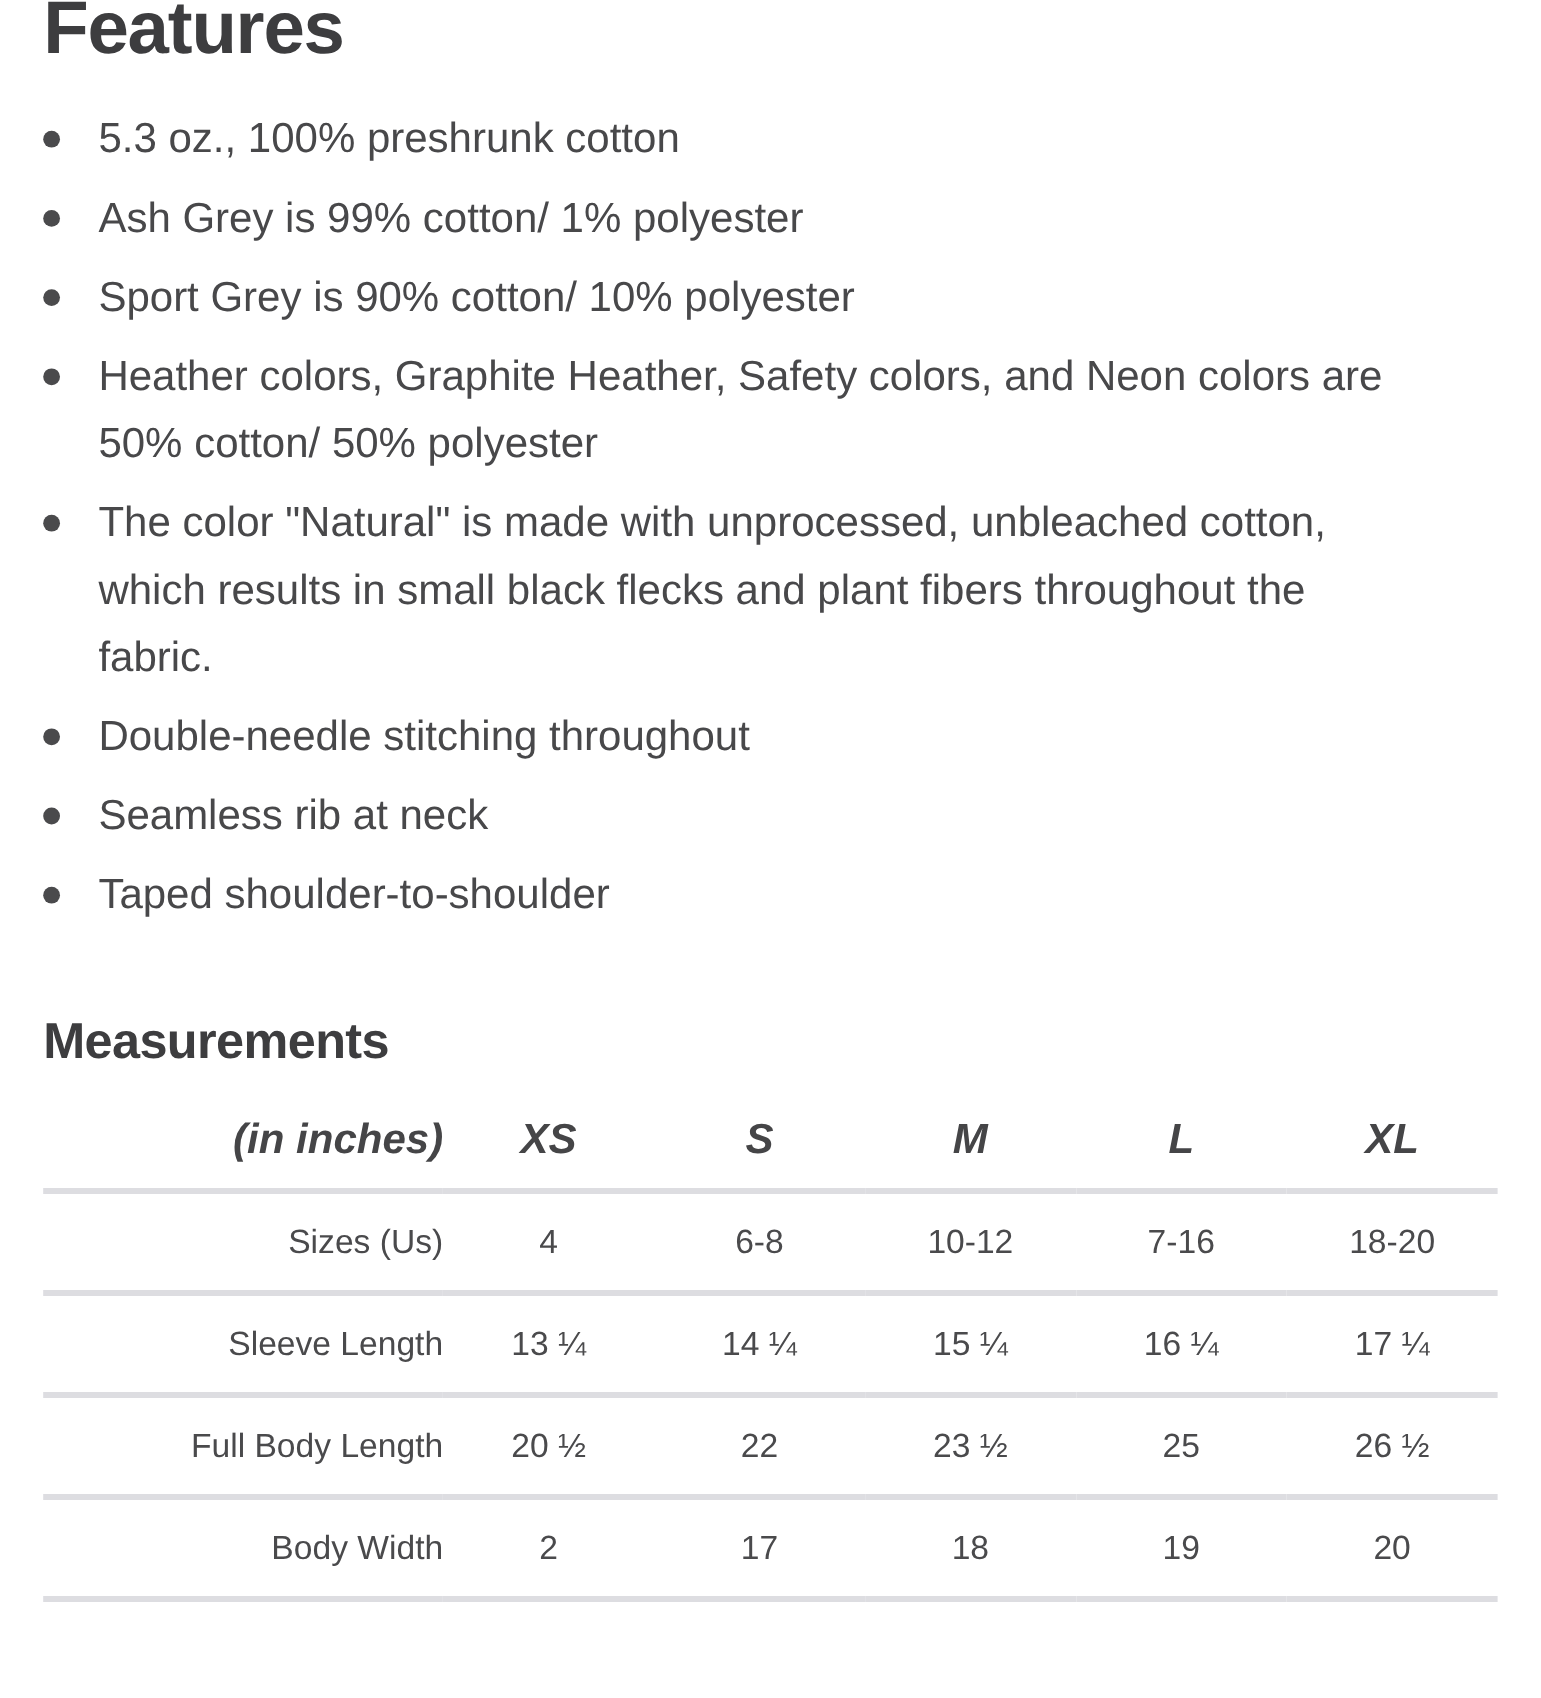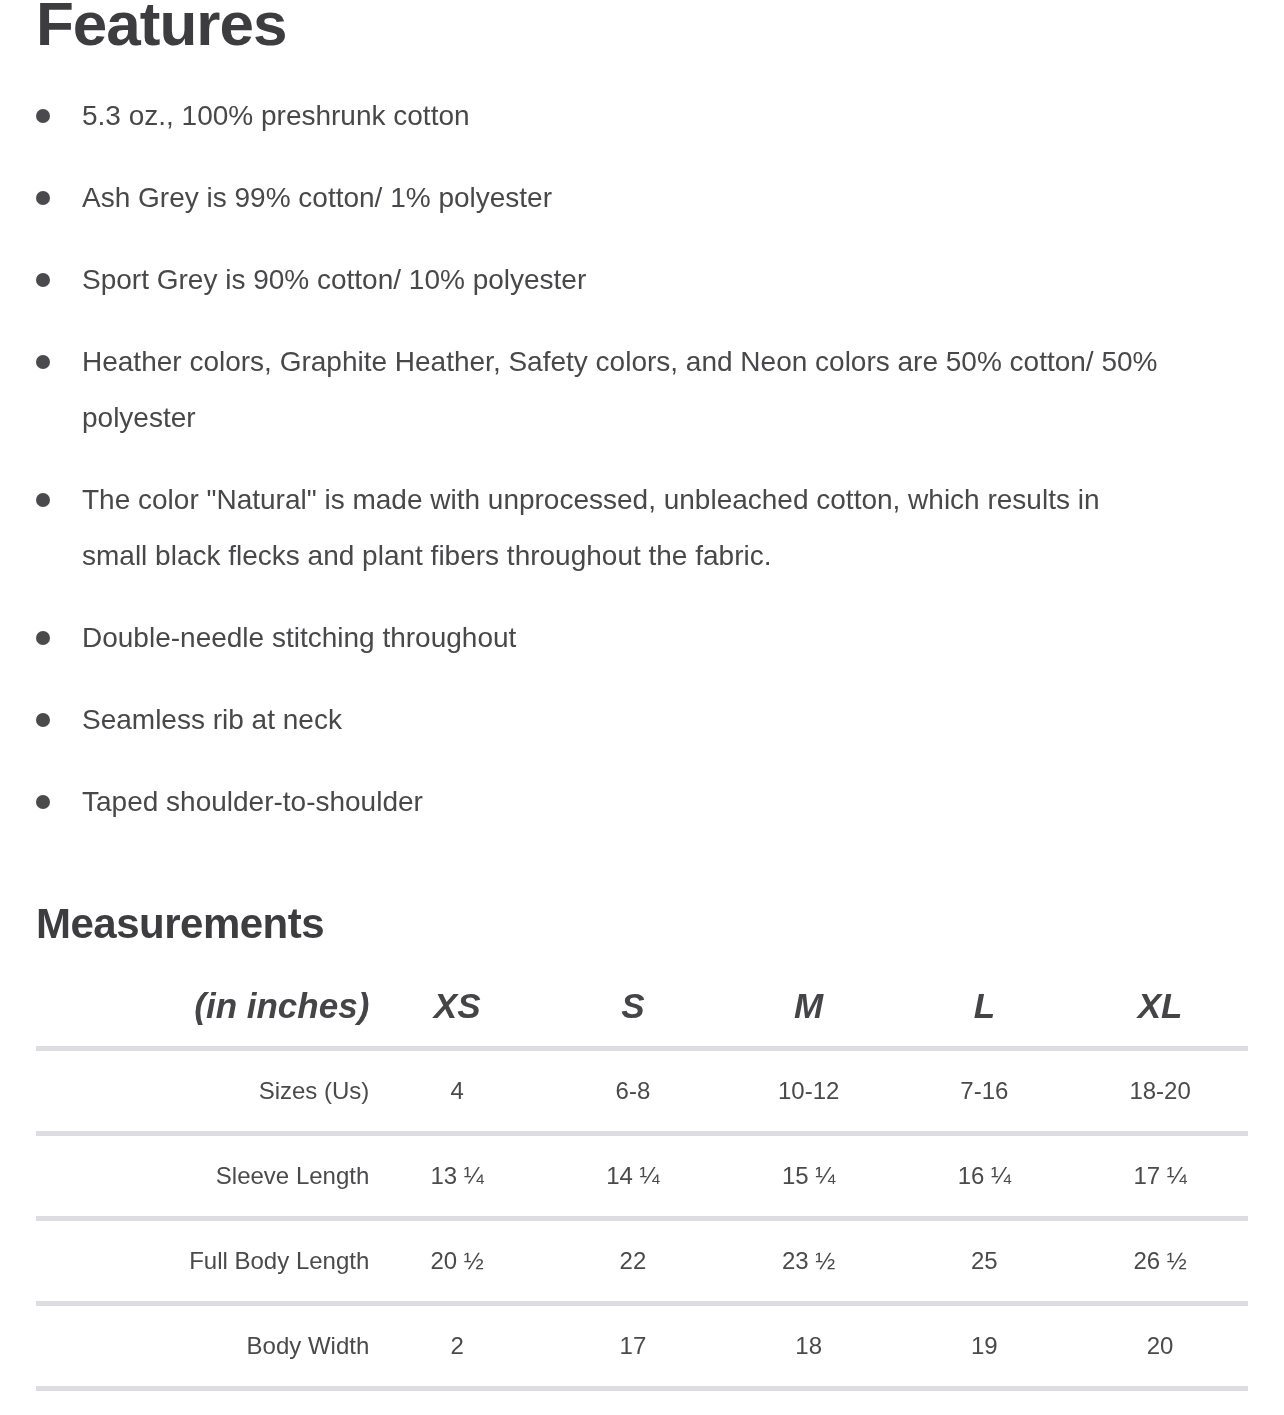--- a/index.html
+++ b/index.html
@@ -24,30 +24,30 @@
     line-height: 64px;
     font-weight: bold;
     color: #3d3d3f;
     margin: -8px 0 0 0;
     letter-spacing: -1px;
   }
   ul.features-list {
     list-style: none;
     margin: 32px 0 0 0;
     padding: 0;
-    font-size: 28px;
+    font-size: 35px;
     line-height: 56px;
     color: #48484a;
   }
   ul.features-list li {
     position: relative;
     padding-left: 46px;
   }
   ul.features-list li + li {
-    margin-top: 26px;
+    margin-top: 10px;
   }
   .bullet-dot {
     position: absolute;
     left: 0;
     top: 21px;
     width: 14px;
     height: 14px;
     border-radius: 50%;
     background: #4a4a4c;
   }
@@ -70,21 +70,21 @@
     margin-top: 20px;
     table-layout: fixed;
   }
   table.size-table th,
   table.size-table td {
     height: 80px;
     padding: 0;
     border-bottom: 5px solid #dddde1;
     text-align: center;
     vertical-align: middle;
-    font-size: 24px;
+    font-size: 28px;
     font-weight: normal;
     color: #4a4a4c;
   }
   table.size-table th {
     font-weight: bold;
     font-size: 35px;
     color: #454547;
     font-style: italic;
   }
   table.size-table .rowlabel {

